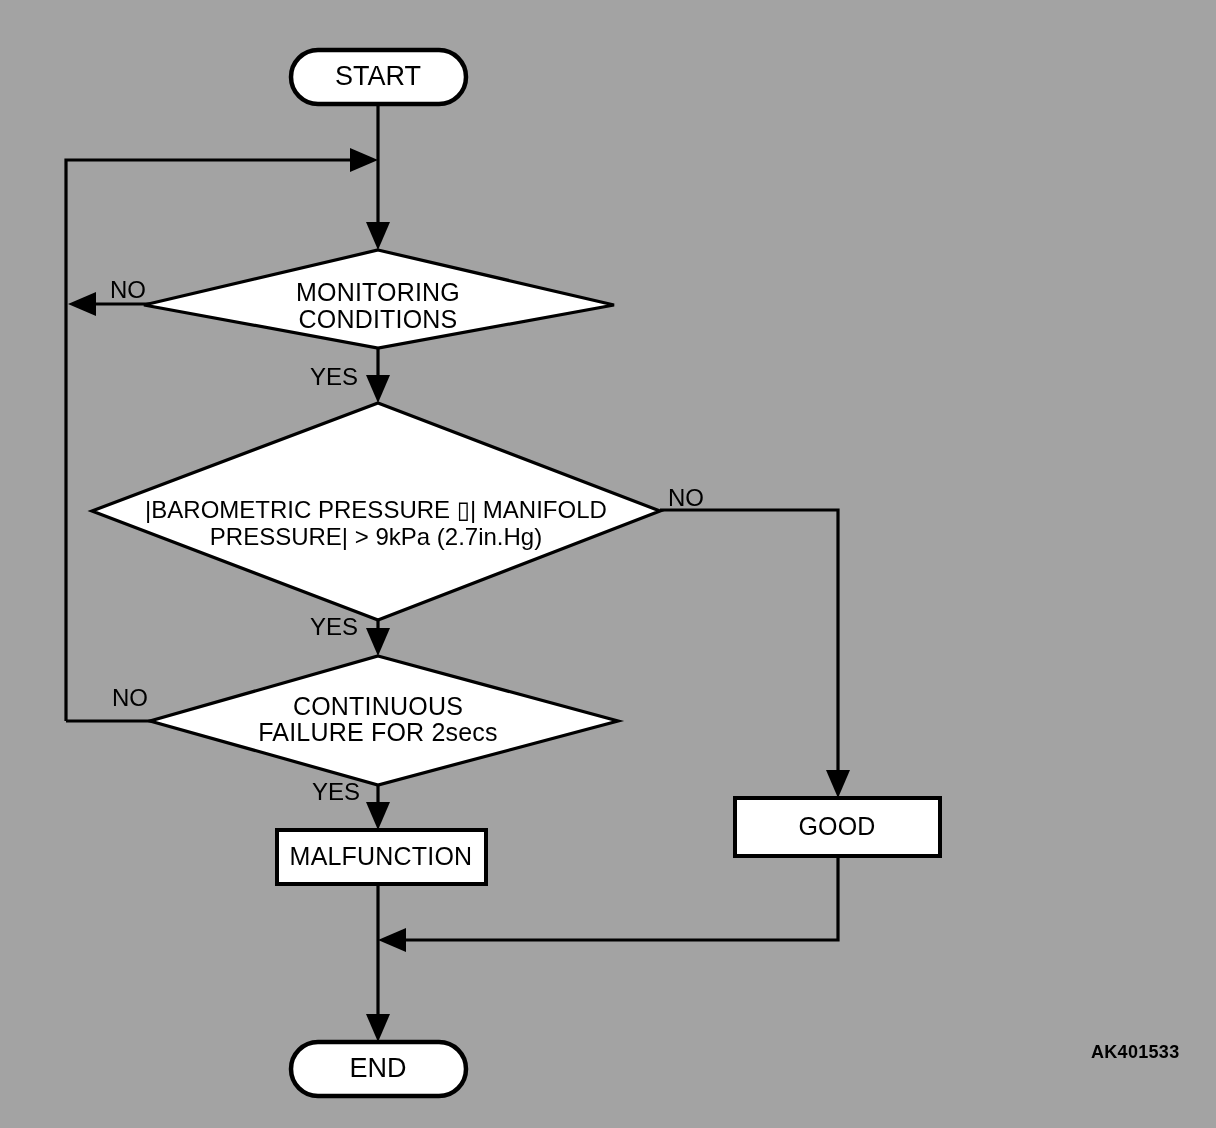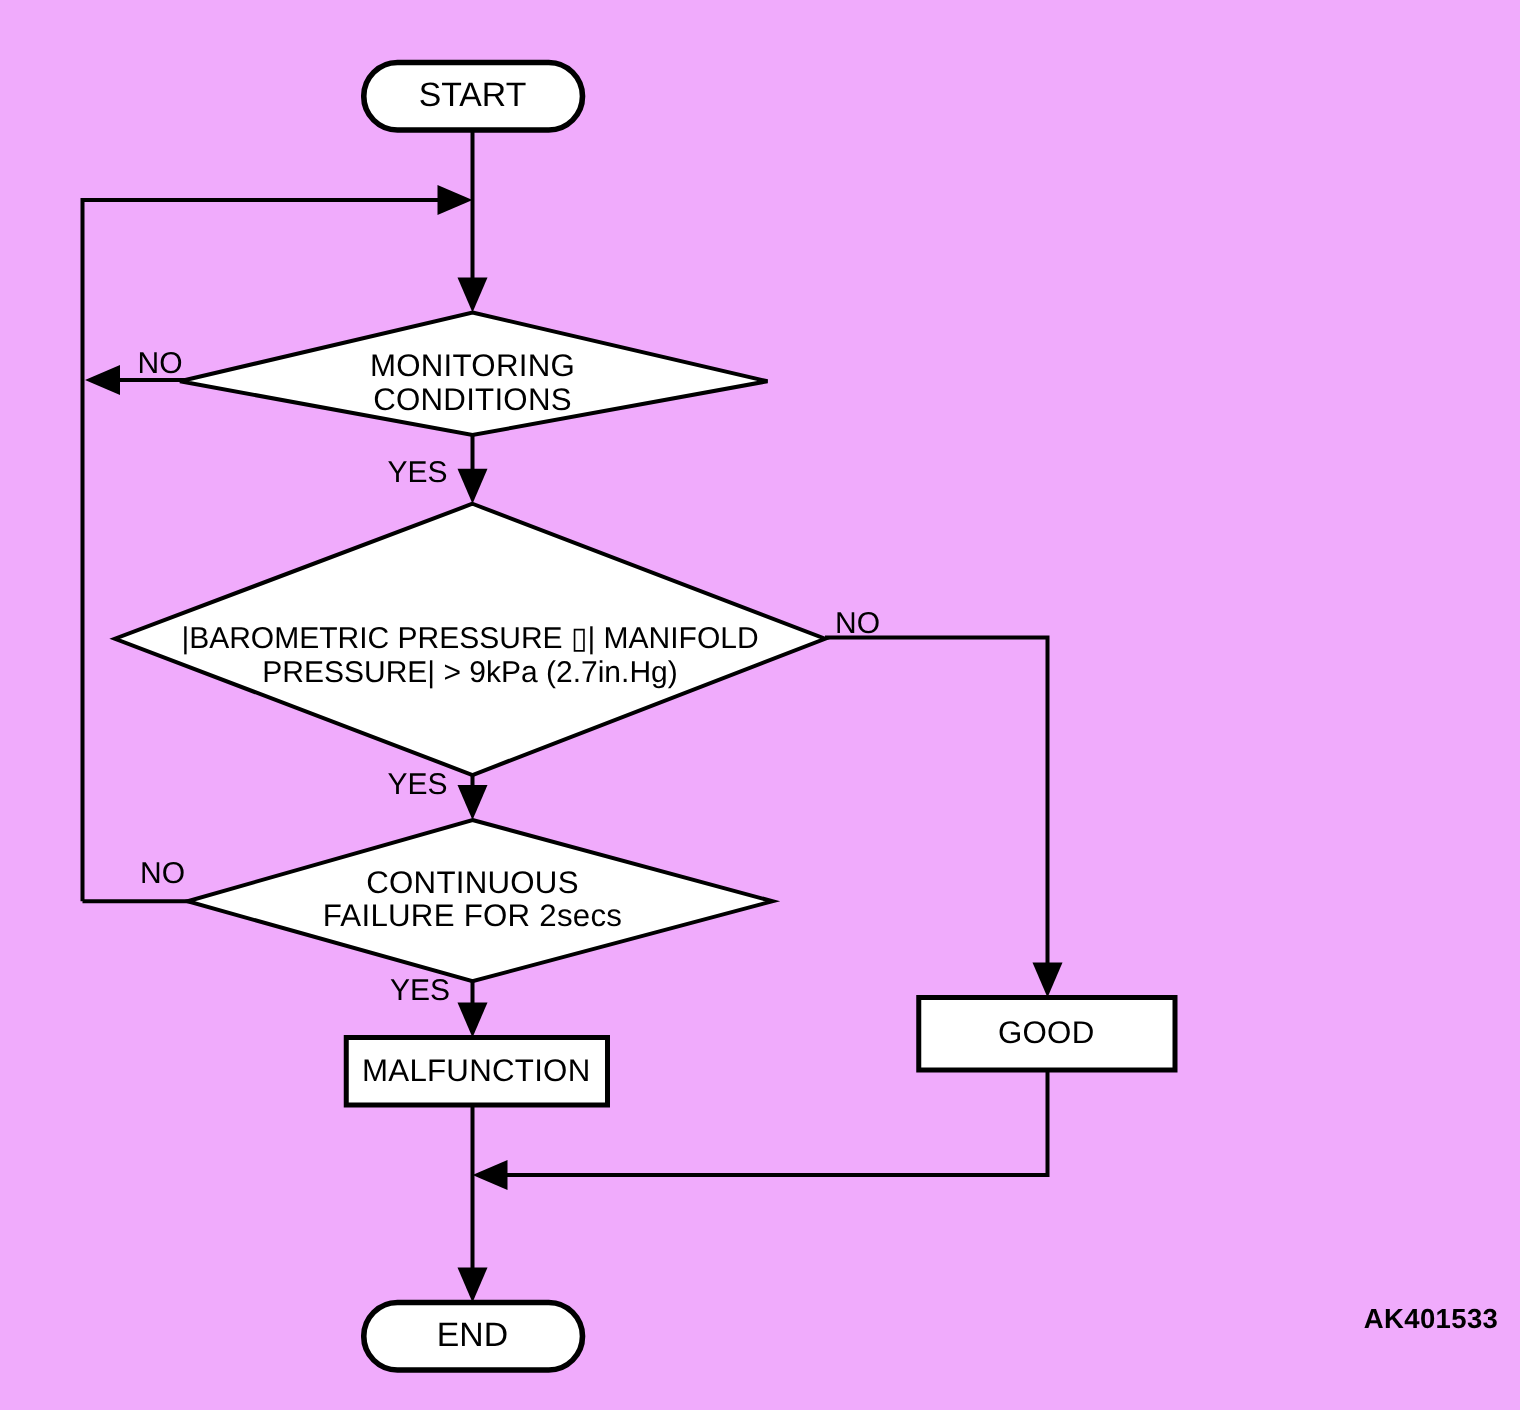--- a/index.html
+++ b/index.html
@@ -9,21 +9,21 @@
     background: #ffffff;
   }
   body {
     font-family: "Liberation Sans", sans-serif;
     color: #000000;
   }
   #page {
     position: relative;
     width: 1216px;
     height: 1128px;
-    background: #f0abfc;
+    background: #a3a3a3;
     overflow: hidden;
   }
   #flow-svg {
     position: absolute;
     left: 0;
     top: 0;
     width: 1216px;
     height: 1128px;
     display: block;
   }
@@ -79,21 +79,21 @@
   }
   .branch-label {
     font-family: "Liberation Sans", sans-serif;
     font-size: 24px;
     fill: #000000;
     dominant-baseline: middle;
   }
   .ref-code {
     position: absolute;
     font-family: "Liberation Sans", sans-serif;
-    font-size: 22px;
+    font-size: 18px;
     font-weight: bold;
     color: #000000;
     letter-spacing: 0.3px;
     white-space: nowrap;
   }
   .tofu {
     font-family: "Liberation Sans", sans-serif;
   }
 </style>
 </head>

